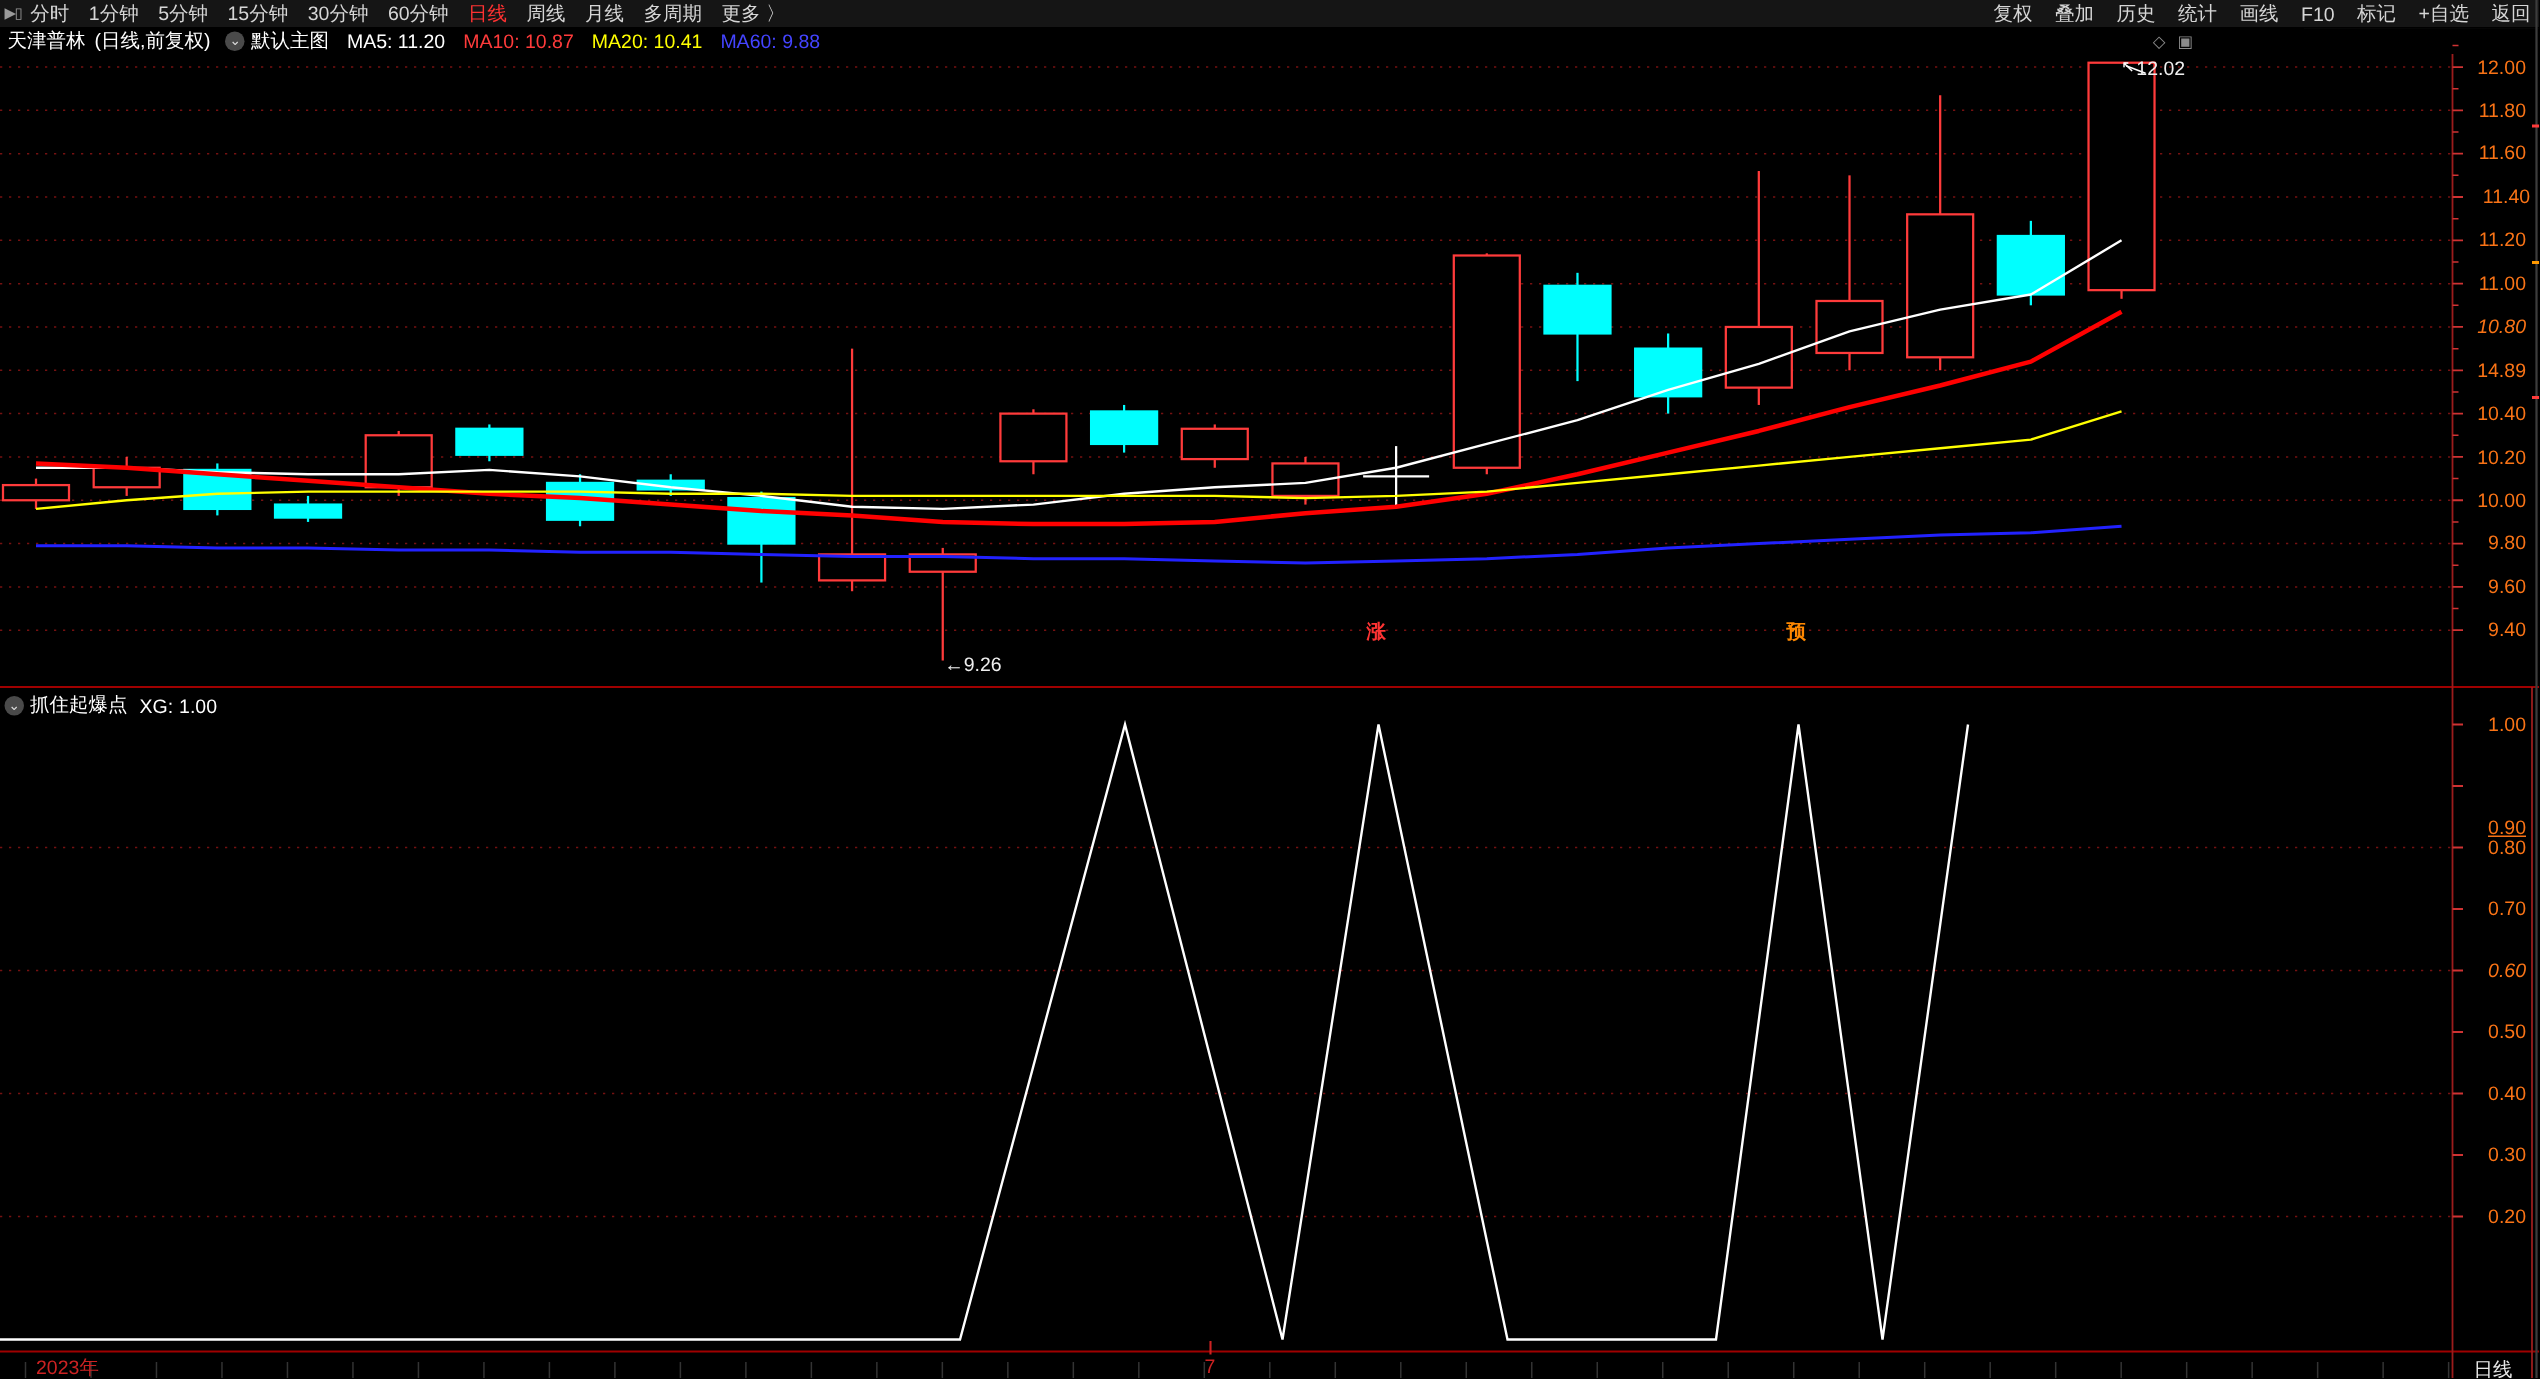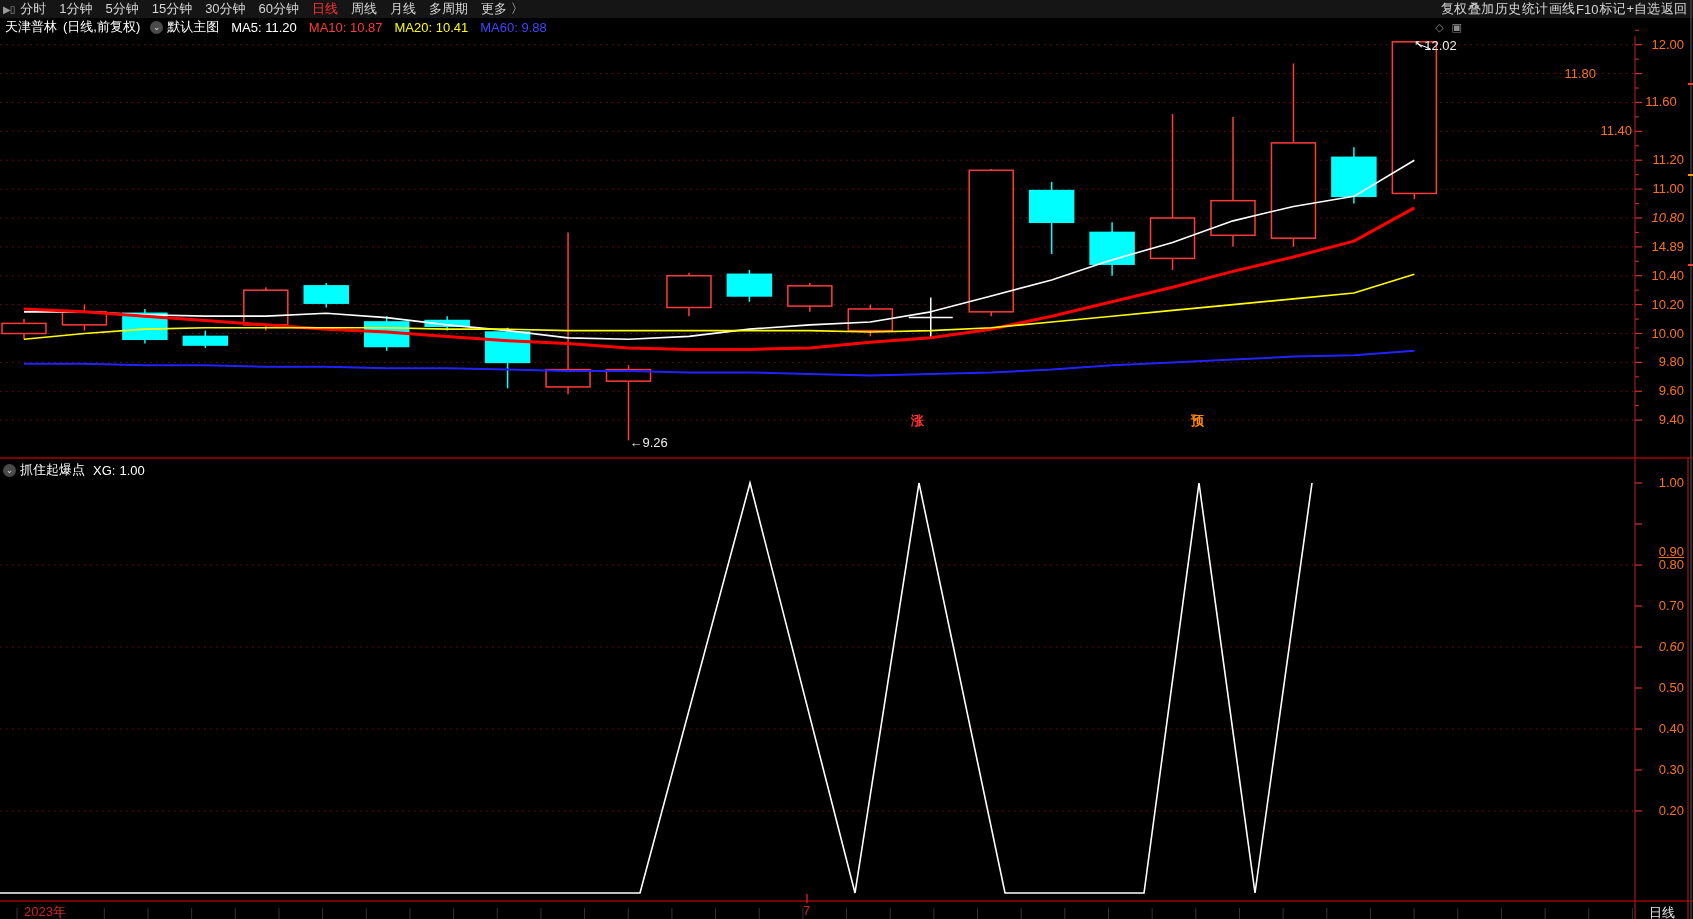--- a/index.html
+++ b/index.html
@@ -5,21 +5,21 @@
   html,body{margin:0;padding:0;background:#000;}
   #app{position:relative;width:1693px;height:919px;background:#000;overflow:hidden;
        font-family:"Liberation Sans","DejaVu Sans",sans-serif;-webkit-font-smoothing:antialiased;}
   
   #topbar{position:absolute;left:0;top:0;width:1693px;height:18px;background:#151515;
           border-bottom:1px solid #000;display:flex;align-items:center;font-size:13px;color:#d6d6d6;}
   #app-icon{margin:0 6px 0 3px;color:#9a9a9a;font-size:10px;letter-spacing:-1px;}
   .tab{margin-right:13px;cursor:default;white-space:nowrap;}
   .tab.active{color:#ff3232;}
   #topbar-right{margin-left:auto;display:flex;align-items:center;}
-  .tbtn{margin-left:1px;white-space:nowrap;}
+  .tbtn{margin-left:15px;white-space:nowrap;}
   .tbtn:last-child{margin-right:6px;}
   
   #hdr{position:absolute;left:0;top:18px;width:1536px;height:18px;background:#000;display:flex;
        align-items:center;font-size:13px;color:#fff;}
   #hdr .sp{margin-right:6px;white-space:nowrap;}
   .circle-ic{display:inline-flex;align-items:center;justify-content:center;width:13px;height:13px;
              border-radius:50%;background:#4a4a4a;color:#ddd;font-size:9px;line-height:1;margin:0 4px;}
   #hdr-icons{margin-left:auto;margin-right:74px;color:#8a8a8a;font-size:11px;display:flex;gap:8px;}
   
   #chart-svg{position:absolute;left:0;top:0;}
@@ -227,23 +227,23 @@
       <line x1="1457.7800000000002" y1="908" x2="1457.7800000000002" y2="919" stroke="#333" stroke-width="1"></line>
       <line x1="1501.4400000000003" y1="908" x2="1501.4400000000003" y2="919" stroke="#333" stroke-width="1"></line>
       <line x1="1545.1000000000004" y1="908" x2="1545.1000000000004" y2="919" stroke="#333" stroke-width="1"></line>
       <line x1="1588.7600000000004" y1="908" x2="1588.7600000000004" y2="919" stroke="#333" stroke-width="1"></line>
       <line x1="1632.4200000000005" y1="908" x2="1632.4200000000005" y2="919" stroke="#333" stroke-width="1"></line>
       <line x1="807" y1="894" x2="807" y2="903" stroke="#cc2222" stroke-width="1.4"></line>
     </svg>
 
   <div id="main-axis">
       <div class="axis-label" style="left: 1638px; top: 37.7px;">12.00</div>
-      <div class="axis-label" style="left: 1550px; top: 66.58px;">11.80</div>
-      <div class="axis-label" style="left: 1638px; top: 95.46px; text-align: center;">11.60</div>
-      <div class="axis-label" style="left: 1586px; top: 124.34px;">11.40</div>
+      <div class="axis-label" style="left: 1638px; top: 66.58px;">11.80</div>
+      <div class="axis-label" style="left: 1638px; top: 95.46px;">11.60</div>
+      <div class="axis-label" style="left: 1648px; top: 124.34px; text-align: center;">11.40</div>
       <div class="axis-label" style="left: 1638px; top: 153.22px;">11.20</div>
       <div class="axis-label" style="left: 1638px; top: 182.1px;">11.00</div>
       <div class="axis-label" style="left: 1638px; top: 210.98px; font-style: italic;">10.80</div>
       <div class="axis-label" style="left: 1638px; top: 239.86px;">14.89</div>
       <div class="axis-label" style="left: 1638px; top: 268.74px;">10.40</div>
       <div class="axis-label" style="left: 1638px; top: 297.62px;">10.20</div>
       <div class="axis-label" style="left: 1638px; top: 326.5px;">10.00</div>
       <div class="axis-label" style="left: 1638px; top: 355.38px;">9.80</div>
       <div class="axis-label" style="left: 1638px; top: 384.26px;">9.60</div>
       <div class="axis-label" style="left: 1638px; top: 413.14px;">9.40</div>

